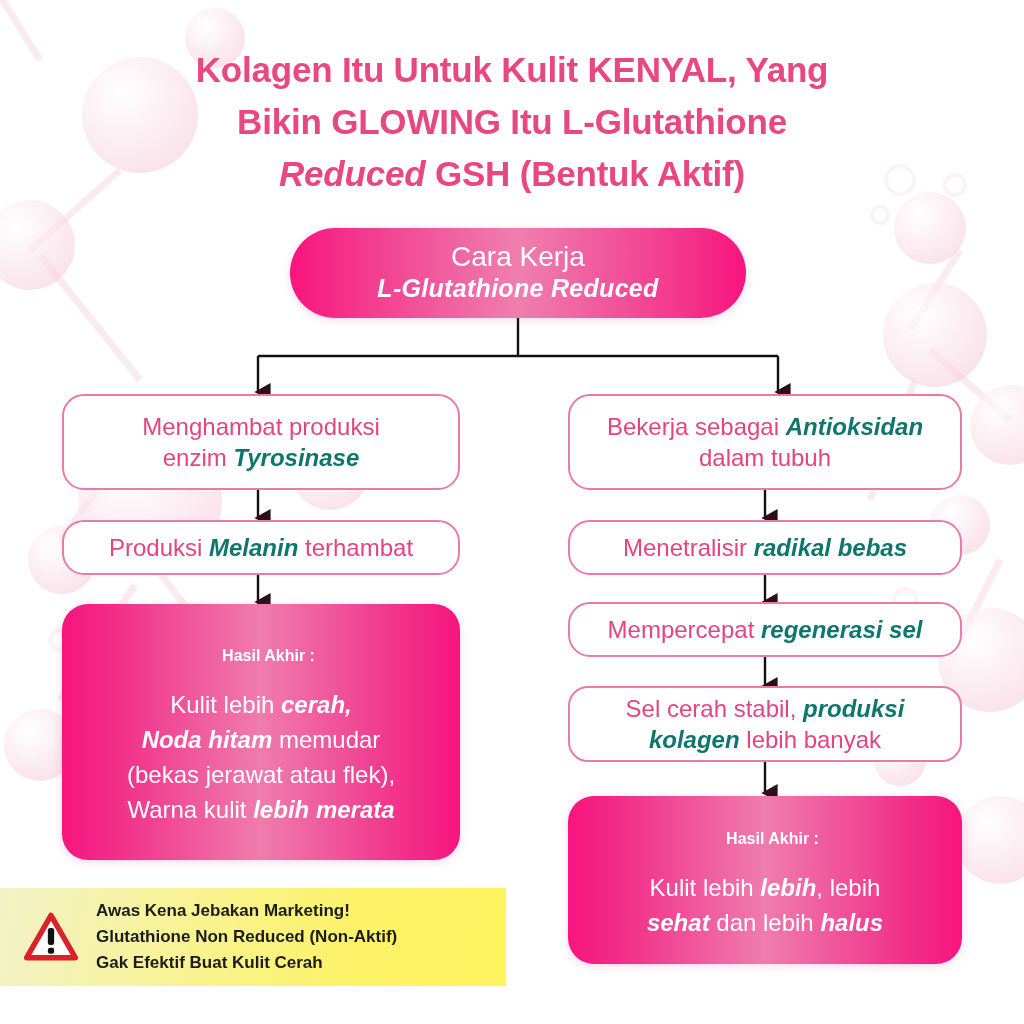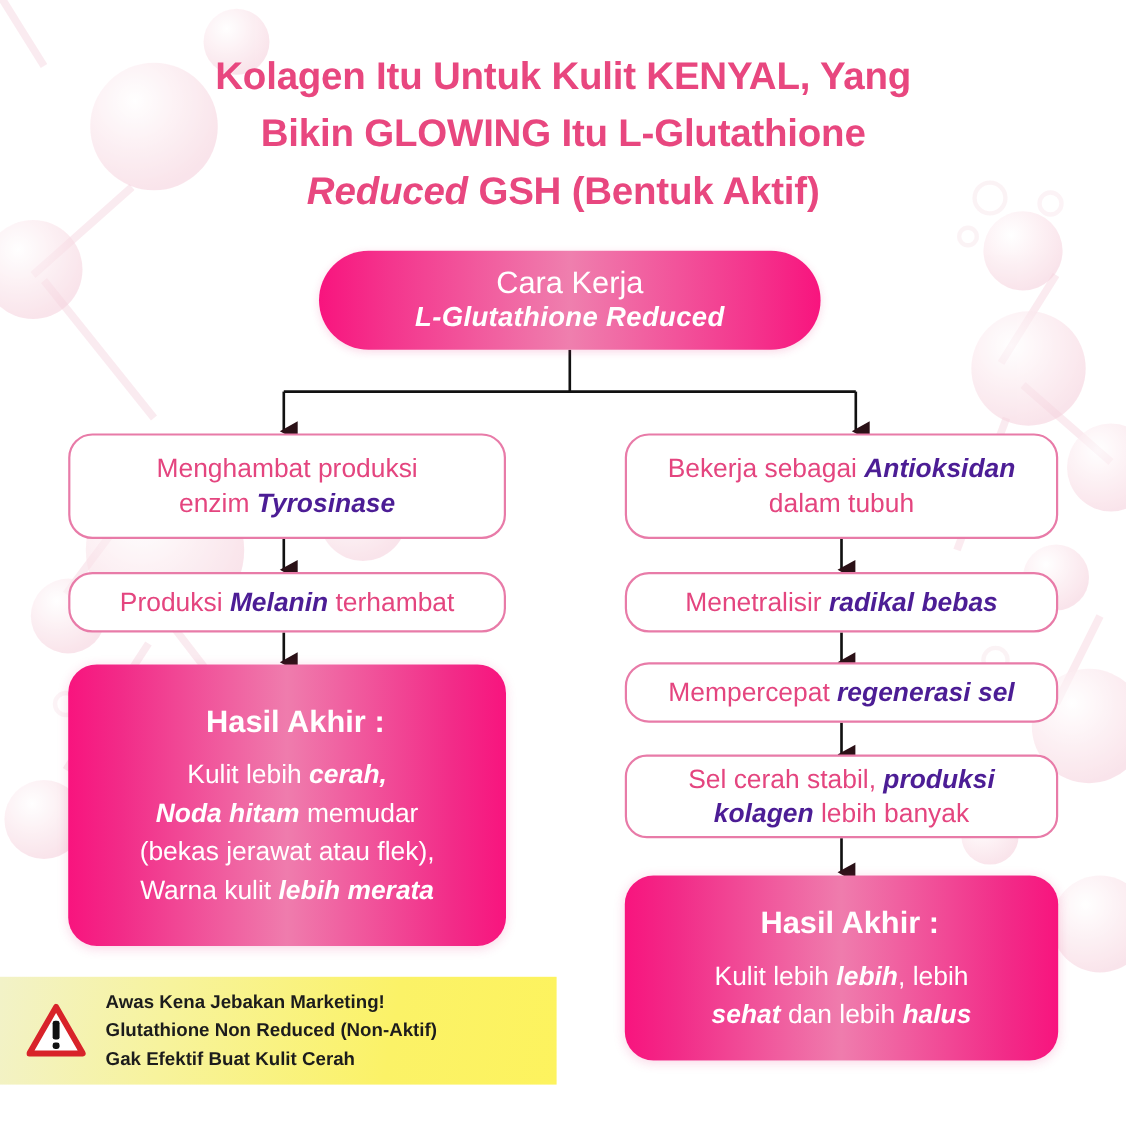--- a/index.html
+++ b/index.html
@@ -45,33 +45,33 @@
     border-radius:22px;
     background:#ffffff;
     display:flex; align-items:center; justify-content:center;
     text-align:center;
     color:#e4457f;
     font-size:24px;
     line-height:31px;
     padding:6px 14px;
   }
   .obox b, .pbox b { font-weight:bold; font-style:italic; }
-  .obox b { color:#4c1d95; }
+  .obox b { color:#0f766e; }
 
   
   .pbox {
     position:absolute;
     border-radius:26px;
     background:linear-gradient(90deg,#f8147e 0%, #f22b88 12%, #ef7cad 50%, #f22b88 88%, #f8147e 100%);
     display:flex; flex-direction:column; align-items:center; justify-content:center;
     text-align:center; color:#ffffff;
     font-size:24px; line-height:35px; padding:10px 16px;
     box-shadow:0 2px 10px rgba(230,40,120,.18);
   }
-  .pbox .htitle { font-weight:bold; font-size:28px; margin-bottom:14px;margin-left:15px; }
+  .pbox .htitle { font-weight:bold; font-size:16px; margin-bottom:14px;margin-left:15px; }
   .pbox b { font-weight:bold; font-style:italic; color:#ffffff; }
 
   
   .warn {
     position:absolute; left:0; top:888px; width:506px; height:98px;
     background:linear-gradient(100deg,#f2f2c8 0%, #f7f39d 30%, #fbf267 70%, #fdf35e 100%);
     display:flex; align-items:center; gap:18px; padding-left:24px;
   }
   .warn-icon { width:54px; height:50px; flex:0 0 auto; }
   .warn-text { font-size:17px; font-weight:bold; color:#1c1c1c; line-height:26px; }

